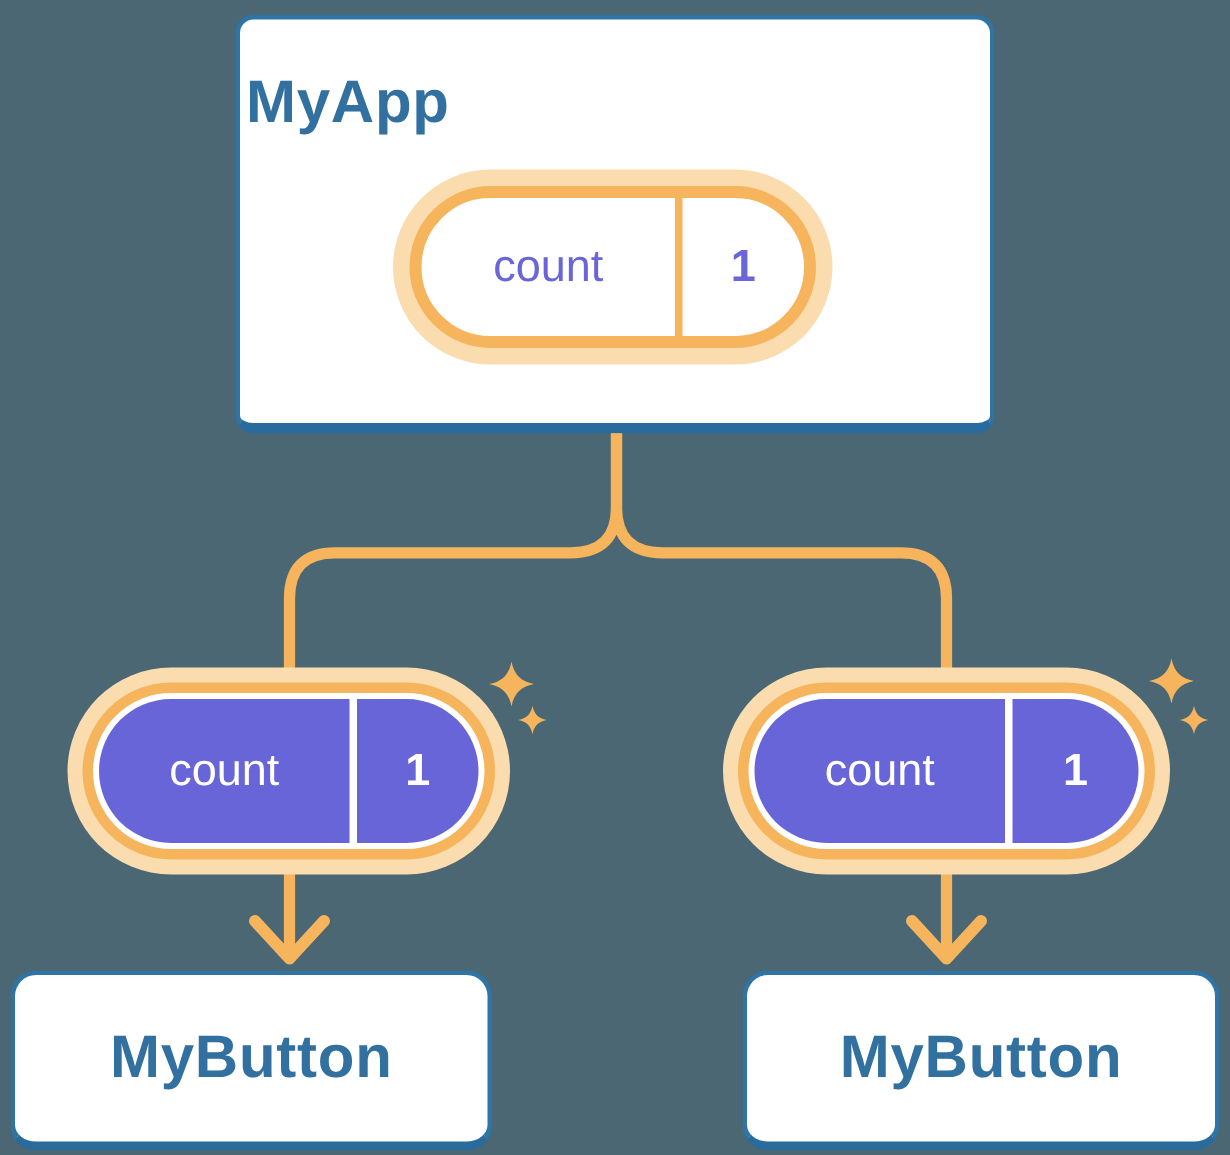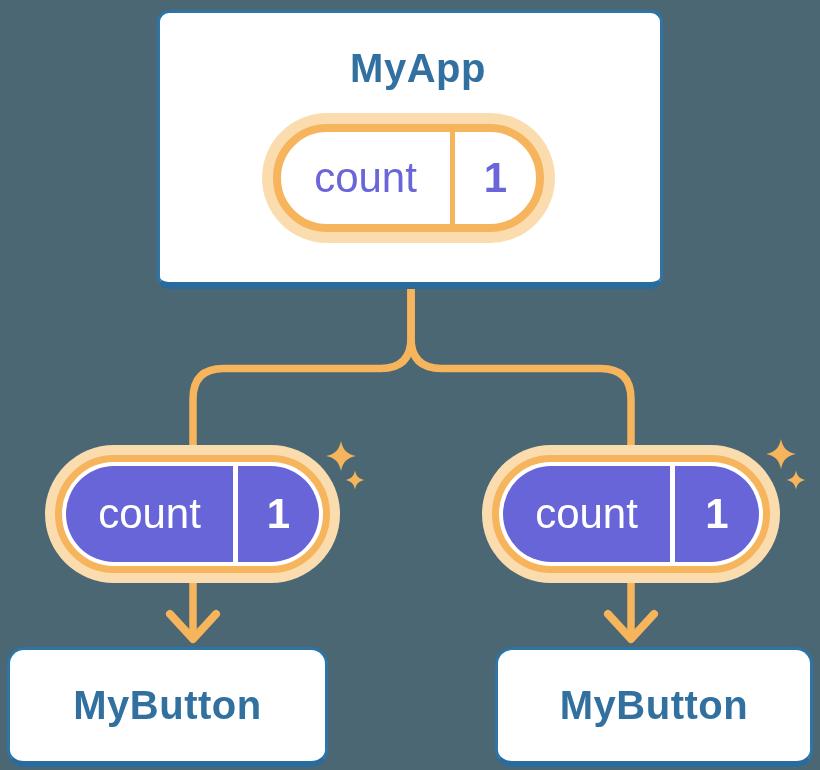--- a/index.html
+++ b/index.html
@@ -33,22 +33,21 @@
   .child-card.left  { left: 7px;   width: 321px; }
   .child-card.right { left: 495px; width: 318px; }
   .card-title {
     color: #31709F;
     font-size: 40px;
     font-weight: 700;
     letter-spacing: 0.5px;
     white-space: nowrap;
   }
   .root-title {
-    position: absolute; left: 16px; right: 0; top: 33px;
-    text-align: center;
+    position: absolute; left: 4px; right: 0; top: 33px;
   }
   
   .pill-halo {
     position: absolute;
     background: #FBDCAE;
     border-radius: 999px;
     box-sizing: border-box;
   }
   .pill-top { left: 262px; top: 113px; width: 293px; height: 130px; padding: 11px; }
   .pill-child { width: 295px; height: 138px; padding: 10px; }
@@ -66,21 +65,21 @@
   .pill-core {
     width: 100%; height: 100%;
     box-sizing: border-box;
     background: #6765D8;
     border-radius: 999px;
     overflow: hidden;
     display: flex;
   }
   .sec {
     display: flex; align-items: center; justify-content: center;
-    font-size: 42px;
+    font-size: 30px;
     white-space: nowrap;
   }
   .sec-label-top { width: 169px; color: #6A66D9; }
   .sec-value-top { flex: 1; border-left: 5px solid #F6B45C; color: #6A66D9; font-weight: 700; }
   .sec-label-child { width: 167px; color: #FFFFFF; }
   .sec-value-child { flex: 1; border-left: 5px solid #FFFFFF; color: #FFFFFF; font-weight: 700; }
 </style>
 </head>
 <body>
 

